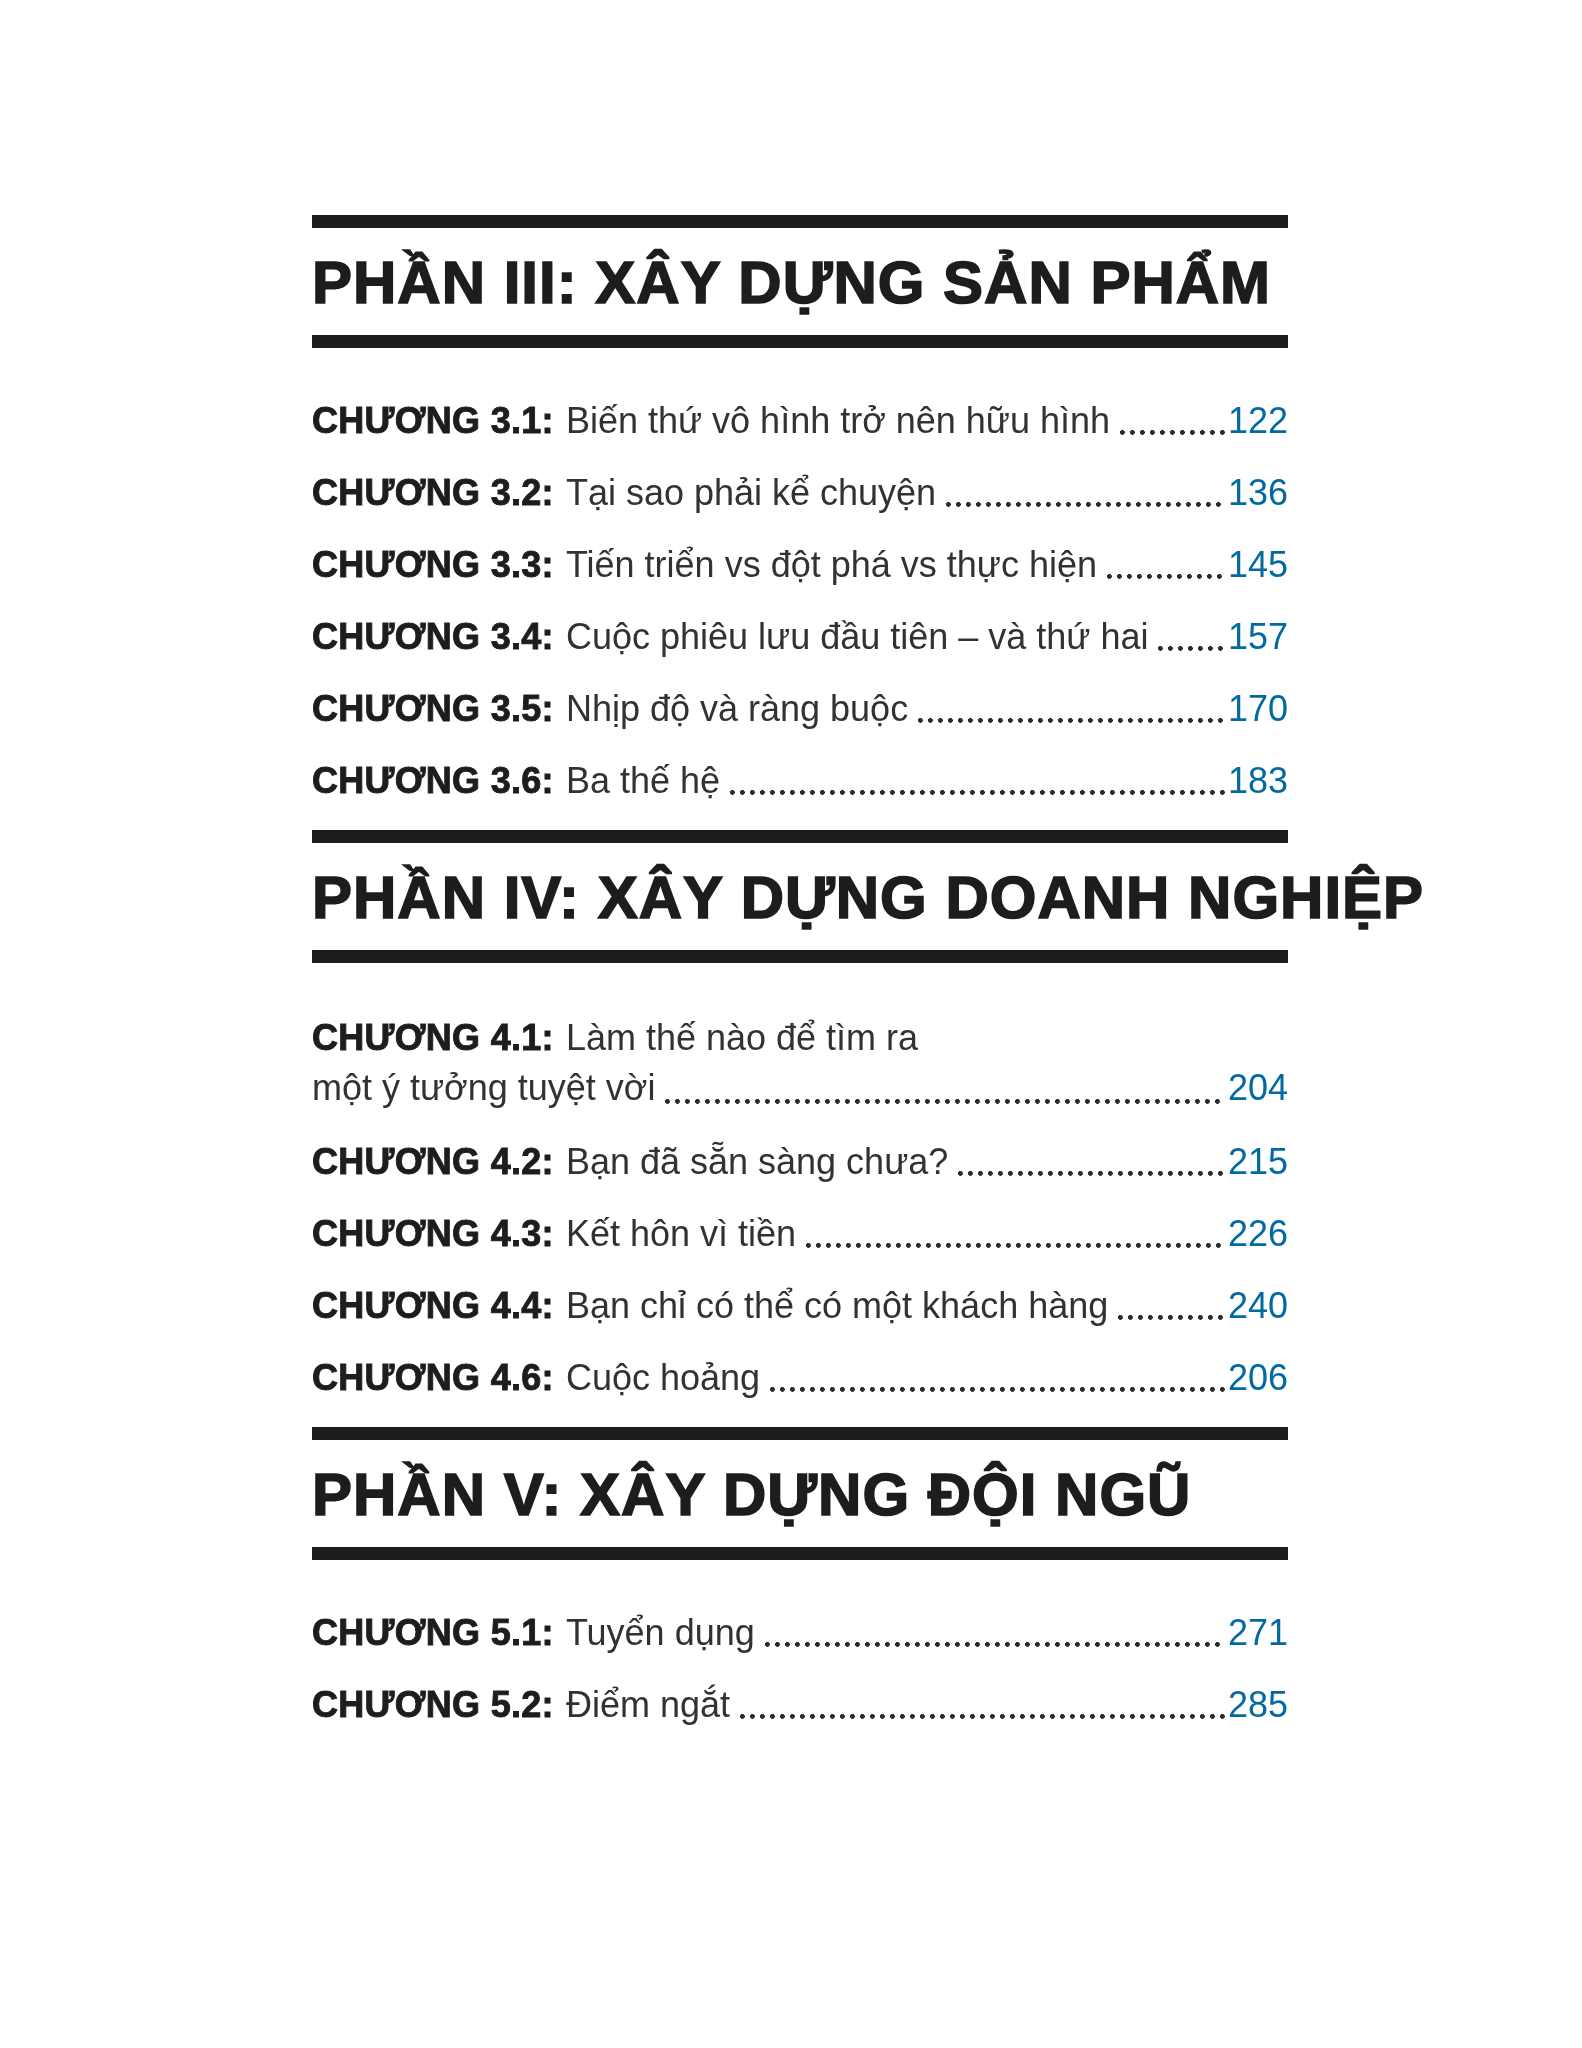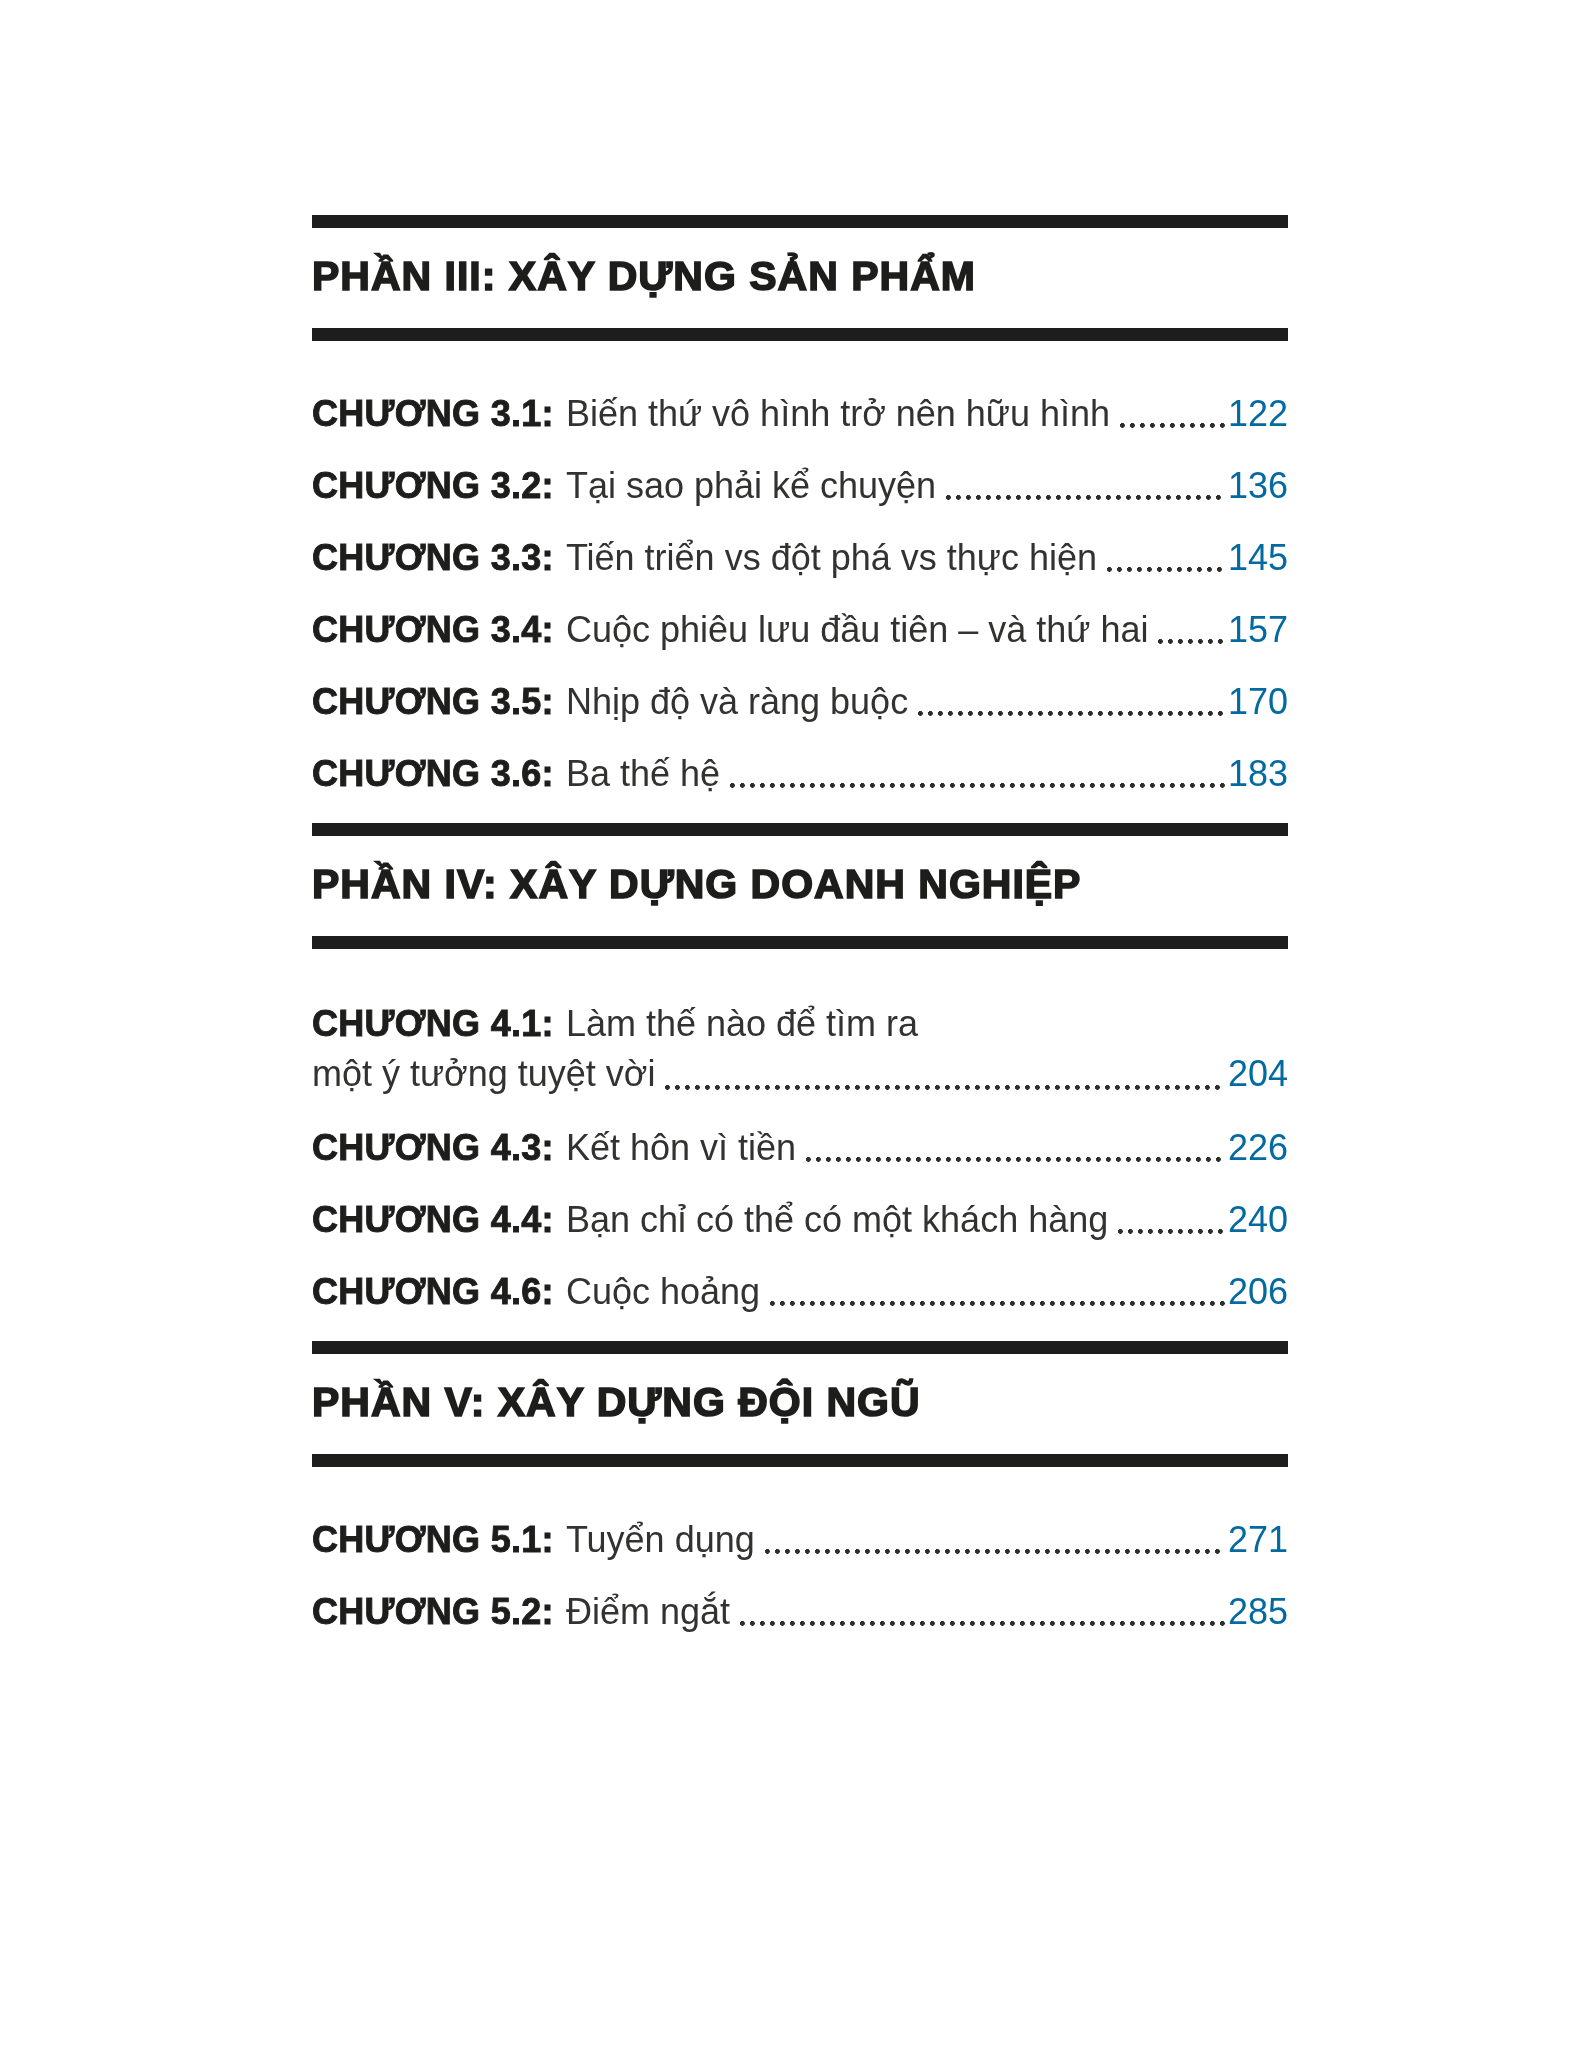--- a/index.html
+++ b/index.html
@@ -25,25 +25,25 @@
     top: 0;
     width: 976px;
   }
   .toc-section:first-child .rule-top { margin-top: 215px; }
   .rule {
     height: 13px;
     background: #1d1d1b;
   }
   .rule-top { margin-top: 20px; }
   .section-title {
-    font-size: 41px;
+    font-size: 60px;
     font-weight: 700;
     letter-spacing: 1px;
     line-height: 72px;
-    margin-top: 12px;
+    margin-top: 19px;
     margin-bottom: 16px;
     -webkit-text-stroke: 1.6px #1d1d1b;
     white-space: nowrap;
   }
   .entries { margin-top: 50px; }
   .entry { margin-bottom: 26px; }
   .line {
     display: flex;
     align-items: center;
     font-size: 36px;
@@ -143,20 +143,28 @@
               <span class="entry-title">Làm thế nào để tìm ra</span>
             </div>
             <div class="line">
               <span class="entry-title">một ý tưởng tuyệt vời</span>
               <span class="leader"></span>
               <span class="pagenum">204</span>
             </div>
           </div>
           <div class="entry">
             <div class="line">
+              <span class="entry-label">CHƯƠNG 4.2:</span>
+              <span class="entry-title">Bạn đã sẵn sàng chưa?</span>
+              <span class="leader"></span>
+              <span class="pagenum">215</span>
+            </div>
+          </div>
+          <div class="entry">
+            <div class="line">
               <span class="entry-label">CHƯƠNG 4.3:</span>
               <span class="entry-title">Kết hôn vì tiền</span>
               <span class="leader"></span>
               <span class="pagenum">226</span>
             </div>
           </div>
           <div class="entry">
             <div class="line">
               <span class="entry-label">CHƯƠNG 4.4:</span>
               <span class="entry-title">Bạn chỉ có thể có một khách hàng</span>

